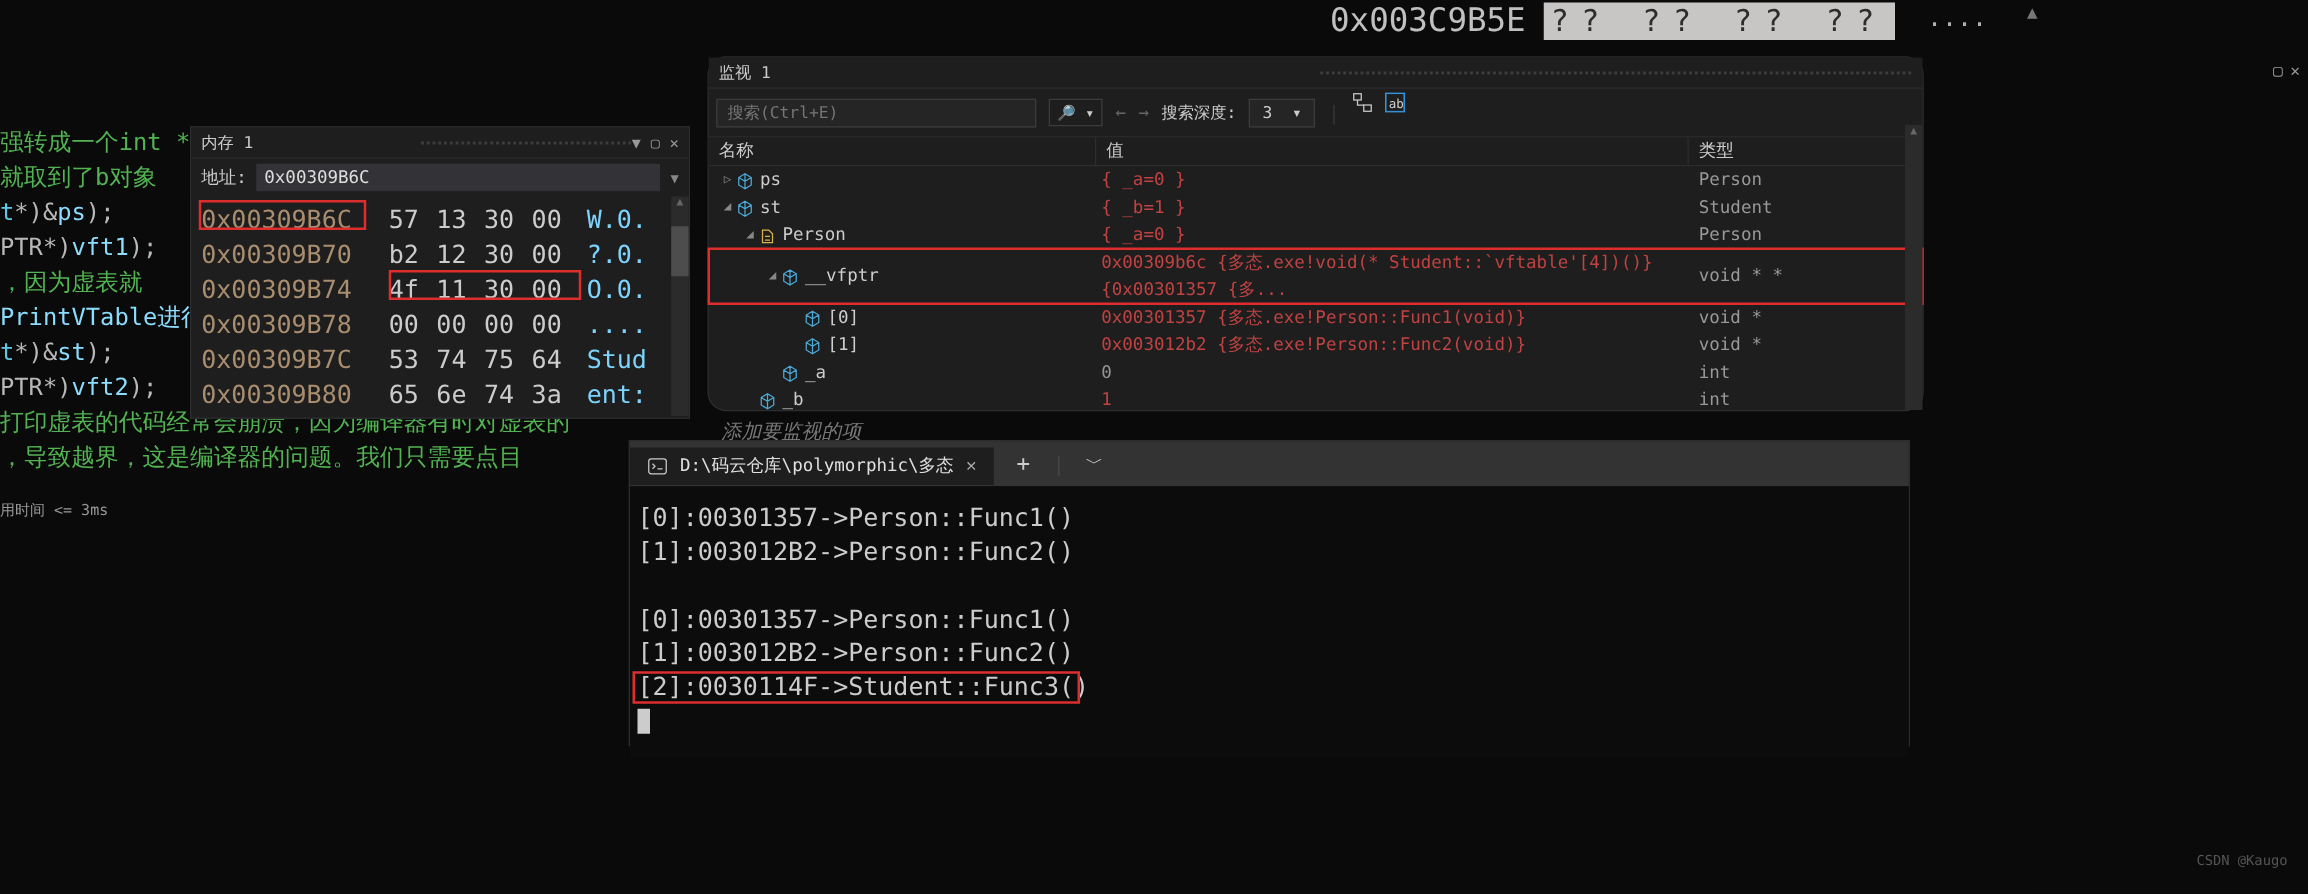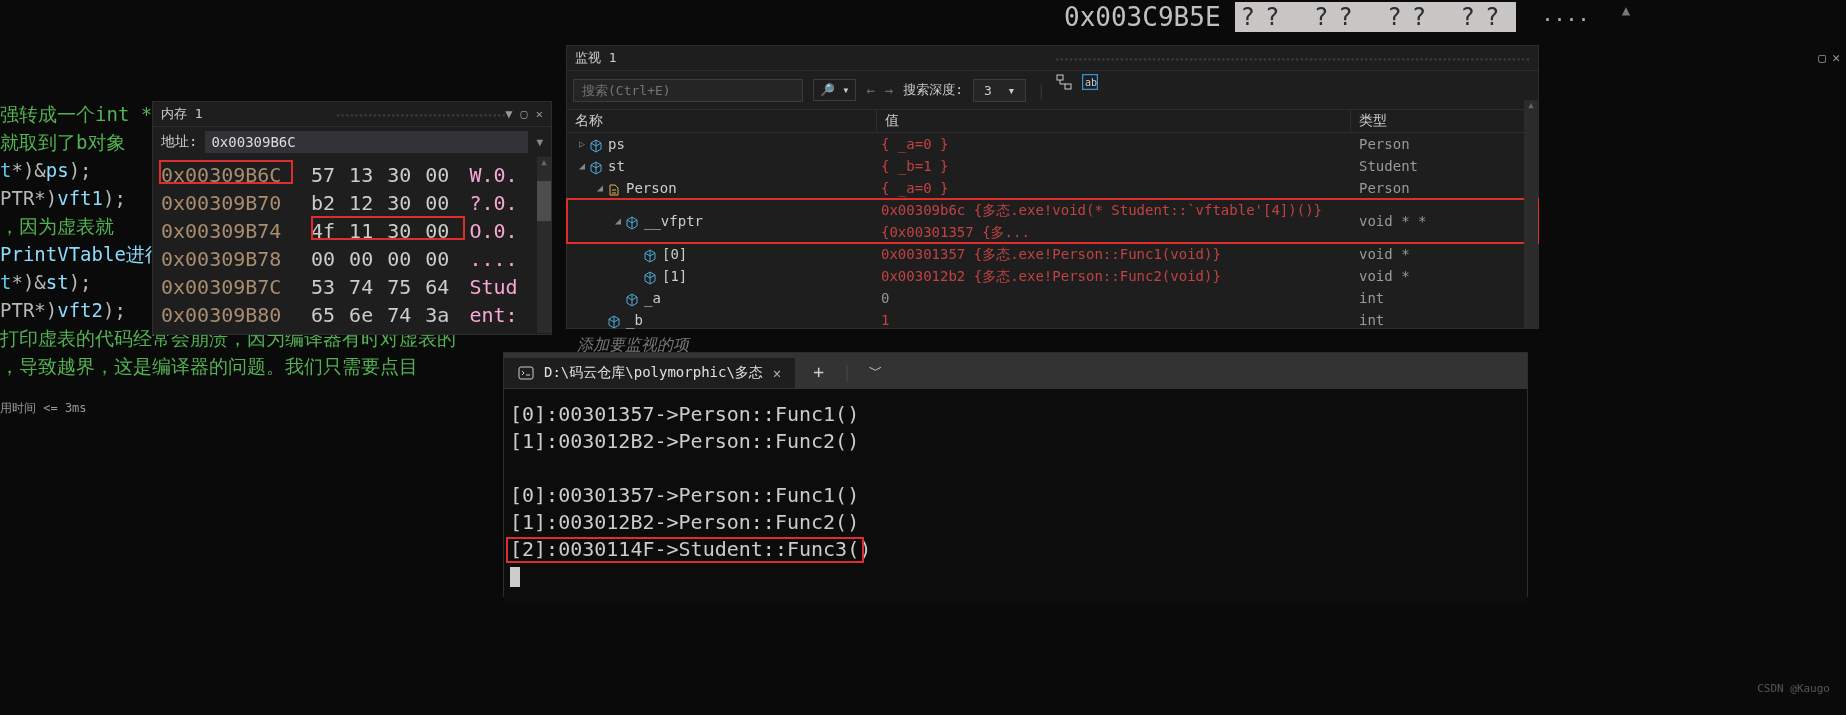--- a/index.html
+++ b/index.html
@@ -27,30 +27,30 @@
 .panel-buttons { display: flex; gap: 8px; }
 .panel-btn { color: #999; font-size: 12px; cursor: pointer; }
 .addr-bar { padding: 4px 8px; background: #1e1e1e; display: flex; align-items: center; gap: 8px; }
 .addr-label { font-size: 14px; color: #ccc; }
 .addr-input { flex: 1; background: #333337; border: none; color: #ddd; padding: 3px 6px; font-family: Consolas, monospace; font-size: 14px; }
 .dropdown-arrow { color: #888; font-size: 11px; }
 .mem-rows { font-family: Consolas, monospace; font-size: 20px; padding: 4px 0; overflow: hidden; position: relative; }
 .mem-row { display: flex; gap: 20px; padding: 0 8px; line-height: 28px; }
 .mem-addr { color: #a98d6f; width: 130px; }
 .mem-hex { color: #ccc; display: flex; gap: 14px; }
-.mem-txt { color: #f9a8d4; }
+.mem-txt { color: #7dd3fc; }
 .redbox { border: 2px solid #dd2d2d; position: absolute; pointer-events: none; }
 .scroll-v { position: absolute; right: 0; top: 0; width: 14px; height: 100%; background: #2b2b2b; }
 .scroll-v-thumb { width: 100%; height: 40px; background: #4d4d4d; margin-top: 14px; }
 .scroll-v-tri { color: #666; font-size: 9px; text-align: center; }
 
 
-.watch-panel { left: 566px; top: 45px; width: 973px; height: 284px; z-index: 4; }
+.watch-panel { left: 566px; top: 45px; width: 973px; height: 284px; z-index: 4; border-radius: 15px; }
 .search-row { display: flex; align-items: center; padding: 3px 6px; gap: 10px; border-bottom: 1px solid #2d2d30; }
-.search-input { background: #252526; border: 1px solid #3c3c3c; padding: 3px 8px; font-size: 13px; color: #999; width: 230px; }
+.search-input { background: #252526; border: 1px solid #3c3c3c; padding: 3px 8px; font-size: 13px; color: #999; width: 256px; }
 .search-icon-box { border: 1px solid #3c3c3c; padding: 3px 6px; color: #ccc; font-size: 12px; }
 .search-nav { color: #666; font-size: 14px; }
 .depth-label { font-size: 13px; color: #ccc; }
 .depth-val { background: #252526; border: 1px solid #3c3c3c; padding: 3px 10px; color: #ccc; font-size: 13px; }
 .tb-icon { width: 16px; height: 32px; }
 .tb-icon svg { width: 16px; height: 16px; }
 .tb-icon.sel svg rect { stroke: #3393d8; }
 .watch-header { display: flex; background: #1e1e1e; border-bottom: 1px solid #2d2d30; font-size: 14px; color: #ccc; }
 .wh-name { width: 310px; padding: 2px 8px; border-right: 1px solid #2d2d30; }
 .wh-value { width: 474px; padding: 2px 8px; border-right: 1px solid #2d2d30; }

